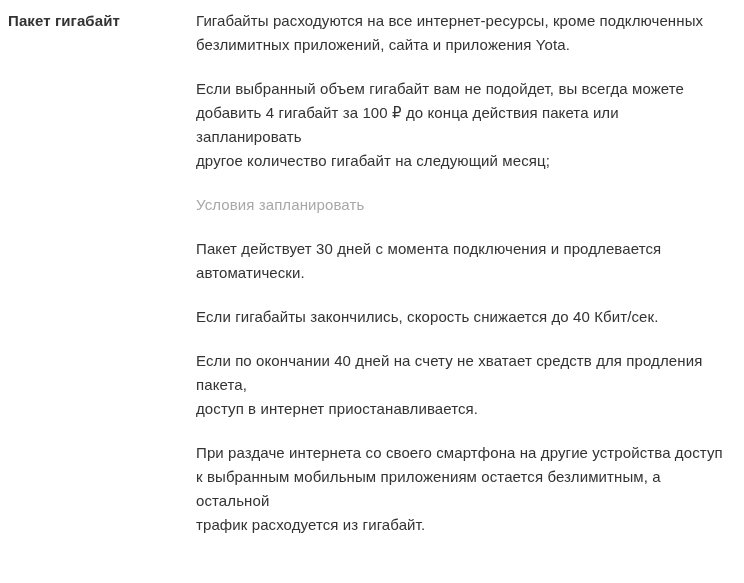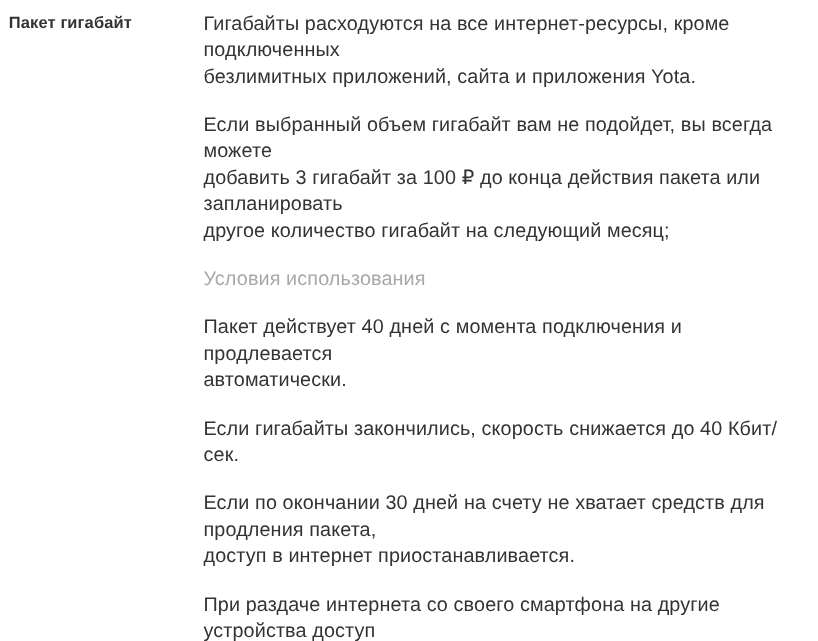--- a/index.html
+++ b/index.html
@@ -31,24 +31,24 @@
     font-size: 15px;
     line-height: 24px;
     font-weight: 700;
     color: var(--text);
     letter-spacing: 0.1px;
   }
   .col-def {
     max-width: 544px;
   }
   .col-def p {
-    font-size: 18px;
+    font-size: 15px;
     line-height: 24px;
     color: var(--text);
-    margin: 0 0 20px 5px;
+    margin: 0 0 20px 16px;
     white-space: pre-line;
     letter-spacing: 0.1px;
   }
   .col-def p.muted {
     color: var(--muted);
   }
 </style>
 </head>
 <body>
 
@@ -57,31 +57,31 @@
 
     <div class="col-term">
       <div class="row-title">Пакет гигабайт</div>
     </div>
 
     <div class="col-def">
       <p>Гигабайты расходуются на все интернет-ресурсы, кроме подключенных
 безлимитных приложений, сайта и приложения Yota.</p>
 
       <p>Если выбранный объем гигабайт вам не подойдет, вы всегда можете
-добавить 3 гигабайт за 100 ₽ до конца действия пакета или запланировать
+добавить 4 гигабайт за 100 ₽ до конца действия пакета или запланировать
 другое количество гигабайт на следующий месяц;</p>
 
-      <p class="muted">Условия использования</p>
+      <p class="muted">Условия запланировать</p>
 
-      <p>Пакет действует 40 дней с момента подключения и продлевается
+      <p>Пакет действует 30 дней с момента подключения и продлевается
 автоматически.</p>
 
       <p>Если гигабайты закончились, скорость снижается до 40 Кбит/сек.</p>
 
-      <p>Если по окончании 30 дней на счету не хватает средств для продления пакета,
+      <p>Если по окончании 40 дней на счету не хватает средств для продления пакета,
 доступ в интернет приостанавливается.</p>
 
 
       <p>При раздаче интернета со своего смартфона на другие устройства доступ
 к выбранным мобильным приложениям остается безлимитным, а остальной
 трафик расходуется из гигабайт.</p>
     </div>
 
   </div>
 </div>

